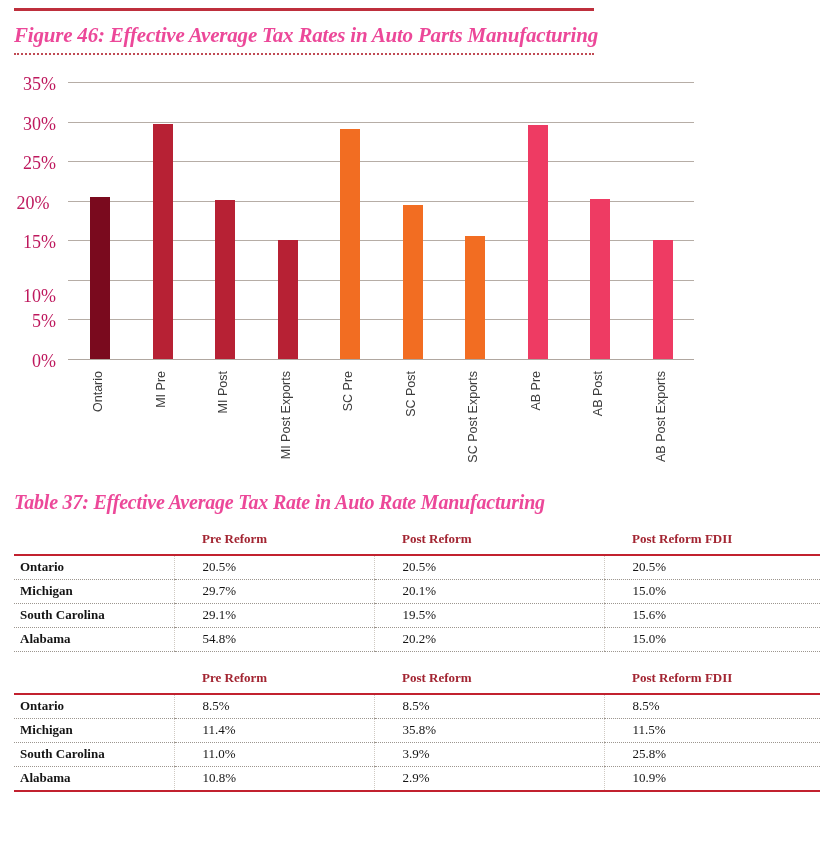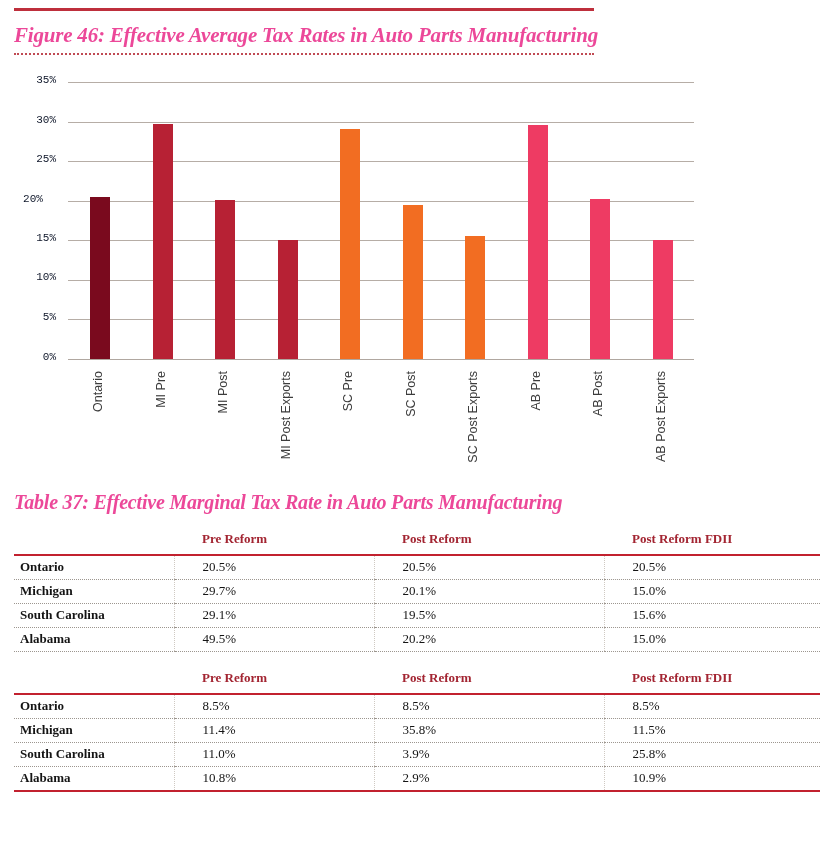--- a/index.html
+++ b/index.html
@@ -26,22 +26,22 @@
   .rule-dotted {
     margin: 6px 0 0 14px; width: 580px; height: 0;
     border-top: 2px dotted #C04A53;
   }
   
   .chart { position: relative; height: 405px; margin-top: 18px; }
   .gridline { position: absolute; height: 1px; background: #B6ADA6; }
   .gridline.zero { background: #B0A7A0; }
   .ytick {
     position: absolute; width: 46px; text-align: right;
-    font-family: Liberation Mono, monospace;
-    font-size: 11px; color: #0f172a;
+    font-family: Liberation Serif, serif;
+    font-size: 18px; color: #be185d;
   }
   .bar { position: absolute; width: 20px; }
   .xlabel {
     position: absolute;
     writing-mode: vertical-rl; transform: rotate(180deg);
     font-family: "Liberation Sans", sans-serif;
     font-size: 12.5px; color: #3C3C3C; white-space: nowrap;
   }
   
   table.data {
@@ -79,21 +79,21 @@
   <div class="fig-title">Figure 46: Effective Average Tax Rates in Auto Parts Manufacturing</div>
 
   <div class="rule-dotted"></div>
 
   <div class="chart" id="chart">
       <div class="gridline zero" style="left: 68px; width: 626px; top: 286px;"></div>
       <div class="ytick" style="left: 10px; top: 278px;">0%</div>
       <div class="gridline" style="left: 68px; width: 626px; top: 246px;"></div>
       <div class="ytick" style="left: 10px; top: 238px;">5%</div>
       <div class="gridline" style="left: 68px; width: 626px; top: 207px;"></div>
-      <div class="ytick" style="left: 10px; top: 198px;">10%</div>
+      <div class="ytick" style="left: 10px; top: 213px;">10%</div>
       <div class="gridline" style="left: 68px; width: 626px; top: 167px;"></div>
       <div class="ytick" style="left: 10px; top: 159px;">15%</div>
       <div class="gridline" style="left: 68px; width: 626px; top: 128px;"></div>
       <div class="ytick" style="left: 10px; top: 120px; text-align: center;">20%</div>
       <div class="gridline" style="left: 68px; width: 626px; top: 88px;"></div>
       <div class="ytick" style="left: 10px; top: 80px;">25%</div>
       <div class="gridline" style="left: 68px; width: 626px; top: 49px;"></div>
       <div class="ytick" style="left: 10px; top: 41px;">30%</div>
       <div class="gridline" style="left: 68px; width: 626px; top: 9px;"></div>
       <div class="ytick" style="left: 10px; top: 1px;">35%</div>
@@ -113,21 +113,21 @@
       <div class="xlabel" style="left: 466px; top: 298px;">SC Post Exports</div>
       <div class="bar" style="left: 527.5px; top: 52px; height: 234px; background: rgb(238, 59, 99);"></div>
       <div class="xlabel" style="left: 528.5px; top: 298px;">AB Pre</div>
       <div class="bar" style="left: 590px; top: 126px; height: 160px; background: rgb(238, 59, 99);"></div>
       <div class="xlabel" style="left: 591px; top: 298px;">AB Post</div>
       <div class="bar" style="left: 652.5px; top: 167px; height: 119px; background: rgb(238, 59, 99);"></div>
       <div class="xlabel" style="left: 653.5px; top: 298px;">AB Post Exports</div>
     </div>
 
   <section>
-    <div class="tbl-title">Table 37: Effective Marginal Tax Rate in Auto Parts Manufacturing</div>
+    <div class="tbl-title">Table 37: Effective Average Tax Rate in Auto Rate Manufacturing</div>
     <table class="data" id="table0">
         <colgroup>
           <col style="width: 160px;">
           <col style="width: 200px;">
           <col style="width: 230px;">
           <col style="width: 216px;">
         </colgroup>
         <thead>
           <tr>
             <th></th>
@@ -150,21 +150,21 @@
             <td>15.0%</td>
           </tr>
           <tr>
             <th>South Carolina</th>
             <td>29.1%</td>
             <td>19.5%</td>
             <td>15.6%</td>
           </tr>
           <tr>
             <th>Alabama</th>
-            <td>49.5%</td>
+            <td>54.8%</td>
             <td>20.2%</td>
             <td>15.0%</td>
           </tr>
         </tbody>
       </table>
   </section>
 
   <section>
     <table class="data last" id="table1">
         <colgroup>

